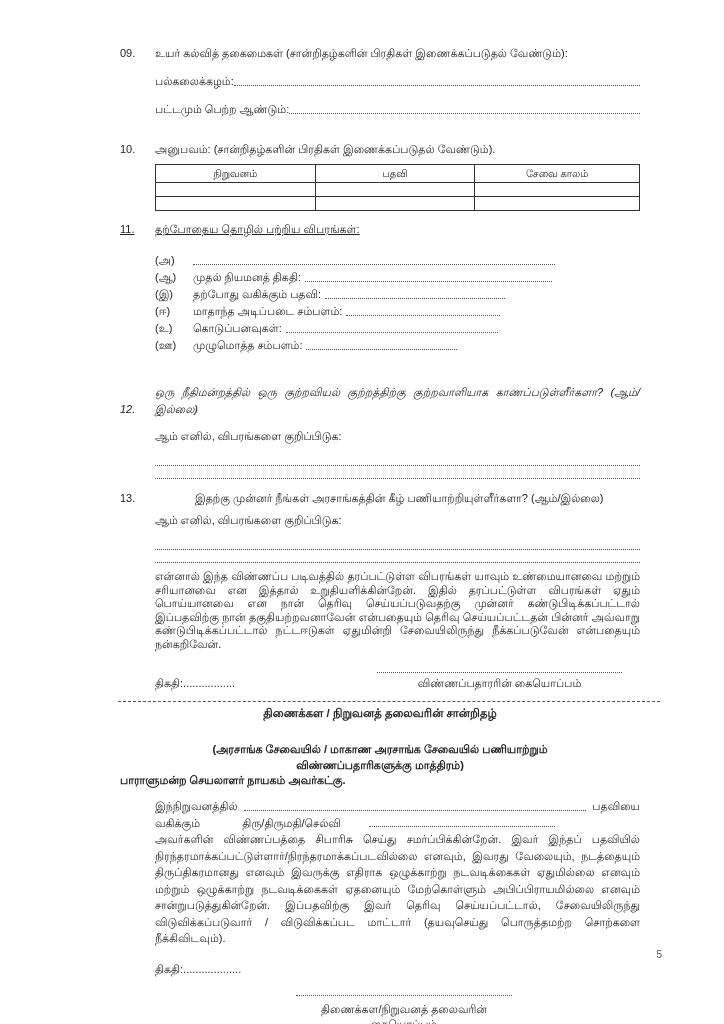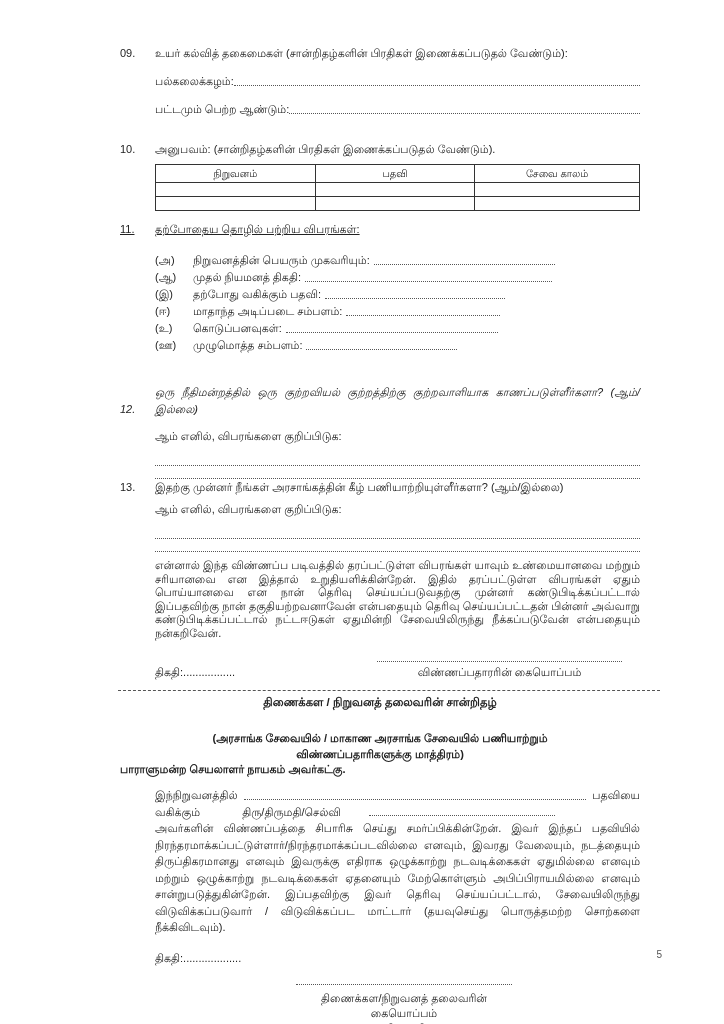--- a/index.html
+++ b/index.html
@@ -117,21 +117,20 @@
 
   <div class="item" style="margin-top:10px;text-decoration:underline;">
     <span class="num">11.</span>
     <div class="ibody">தற்போதைய தொழில் பற்றிய விபரங்கள்:</div>
   </div>
   <div class="item" style="margin-top:14px;">
     <span class="num"></span>
     <div class="ibody">
       <div class="sub sub1">
         <span class="mk">(அ)</span>
-        <span class="lbl">நிறுவனத்தின் பெயரும் முகவரியும்:</span>
         <span class="dots"></span>
       </div>
       <div class="sub sub2">
         <span class="mk">(ஆ)</span>
         <span class="lbl">முதல் நியமனத் திகதி:</span>
         <span class="dots"></span>
       </div>
       <div class="sub sub3">
         <span class="mk">(இ)</span>
         <span class="lbl">தற்போது வகிக்கும் பதவி:</span>
@@ -161,21 +160,21 @@
   </div>
   <div class="item">
     <span class="num"></span>
     <div class="ibody">
       <div class="prompt">ஆம் எனில், விபரங்களை குறிப்பிடுக:</div>
       <div class="blank" style="margin-top:8px;"></div>
       <div class="blank"></div>
     </div>
   </div>
 
-  <div class="item" style="">
+  <div class="item" style="margin-top:11px;gap:40px;">
     <span class="num">13.</span>
     <div class="ibody">இதற்கு முன்னர் நீங்கள் அரசாங்கத்தின் கீழ் பணியாற்றியுள்ளீர்களா? (ஆம்/இல்லை)</div>
   </div>
   <div class="item">
     <span class="num"></span>
     <div class="ibody">
       <div class="prompt" style="margin-top:5px;">ஆம் எனில், விபரங்களை குறிப்பிடுக:</div>
       <div class="blank" style="margin-top:8px;"></div>
       <div class="blank"></div>
     </div>

